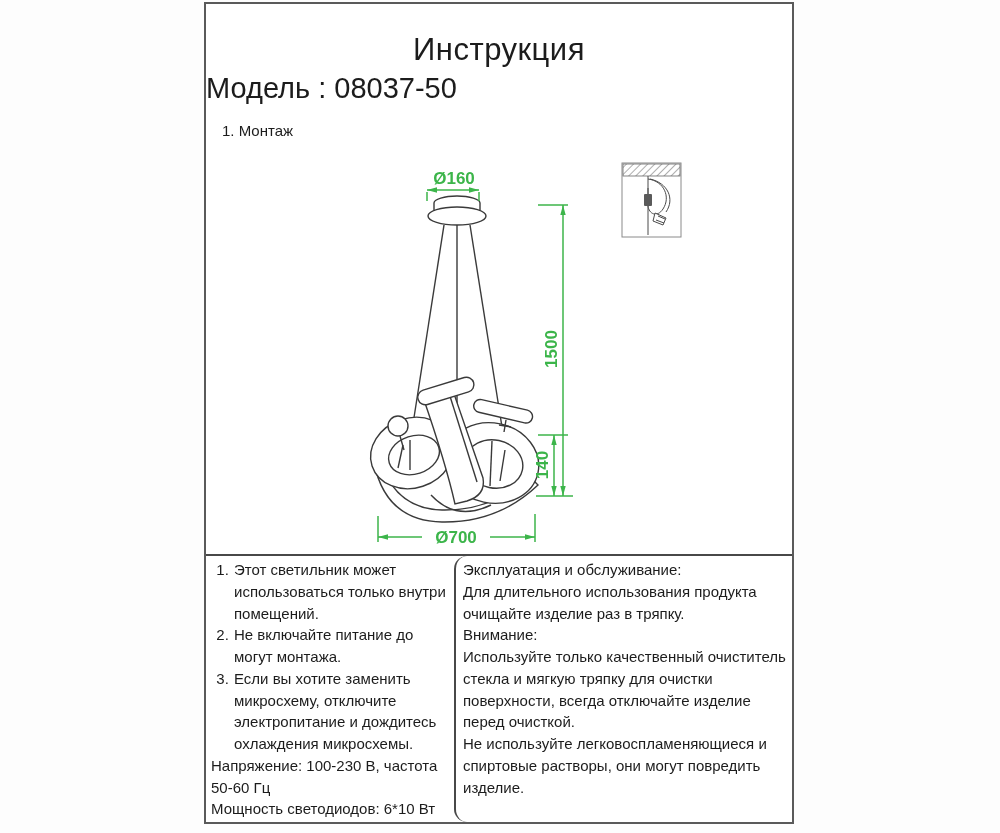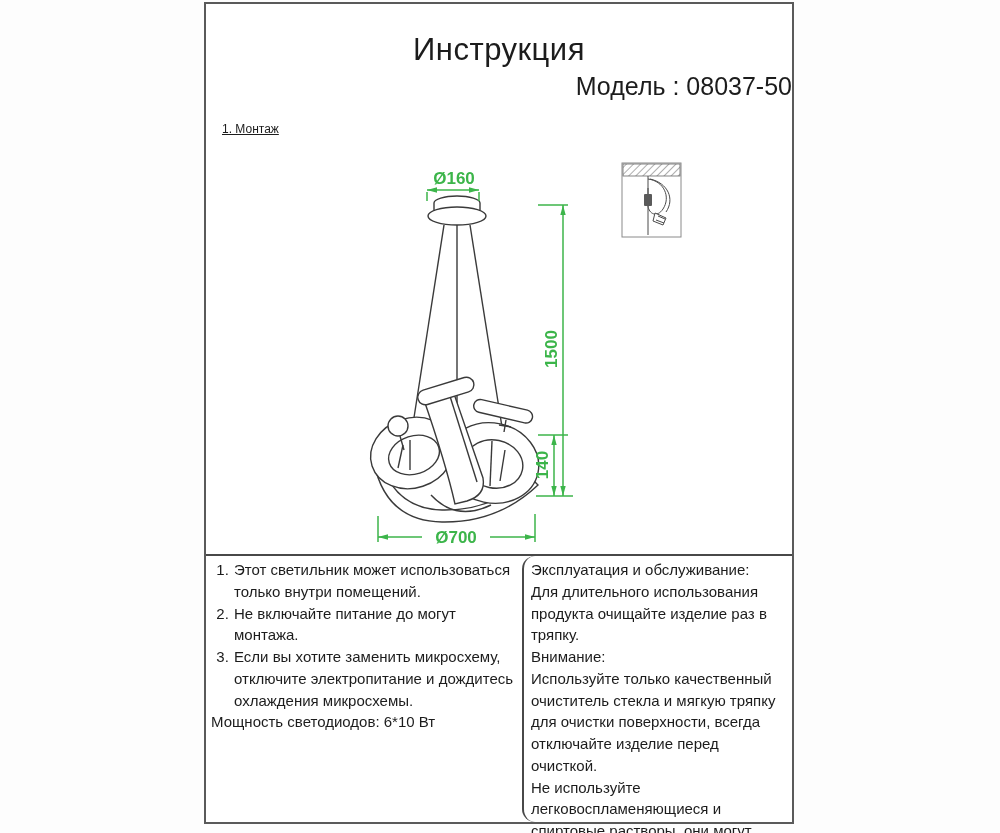--- a/index.html
+++ b/index.html
@@ -9,33 +9,33 @@
   }
   .page{
     position:absolute;left:204px;top:2px;width:586px;height:818px;
     border:2px solid #5a5a5a;background:#ffffff;
   }
   .title{
     position:absolute;top:28px;left:0;width:100%;text-align:center;
     font-size:31px;font-weight:400;letter-spacing:0.5px;
   }
   .model{
-    position:absolute;top:68px;left:0;width:100%;text-align:right;
-    font-size:25px;font-weight:400;
+    position:absolute;top:68px;left:0;width:100%;text-align:left;
+    font-size:29px;font-weight:400;
   }
   .section-label{
-    position:absolute;top:118px;left:16px;font-size:12px;text-decoration:underline;
+    position:absolute;top:118px;left:16px;font-size:15px;
   }
   .diagram-svg{position:absolute;left:0;top:0;width:586px;height:818px;}
   .notes{
     position:absolute;left:0;top:550px;width:586px;height:266px;
     border-top:2px solid #484848;display:flex;
   }
   .col-left{
-    width:316px;box-sizing:border-box;padding:3px 2px 3px 5px;
+    width:248px;box-sizing:border-box;padding:3px 2px 3px 5px;
   }
   .col-right{
     flex:1;box-sizing:border-box;border-left:2px solid #484848;
     padding:3px 4px 3px 7px;
     border-radius:13px;
   }
   .notes p{margin:0;font-size:15px;line-height:1.45;}
   .notes ol{margin:0;padding:0 0 0 22px;font-size:15px;line-height:1.45;}
   .notes li{padding-left:1px;}
 </style>
@@ -142,20 +142,21 @@
       </g>
     </svg>
 
     <div class="notes">
       <div class="col-left">
         <ol>
           <li>Этот светильник может использоваться только внутри помещений.</li>
           <li>Не включайте питание до могут монтажа.</li>
           <li>Если вы хотите заменить микросхему, отключите электропитание и дождитесь охлаждения микросхемы.</li>
         </ol>
+        <p>Напряжение: 100-230 В, частота 50-60 Гц</p>
         <p>Мощность светодиодов: 6*10 Вт</p>
       </div>
       <div class="col-right">
         <p>Эксплуатация и обслуживание:</p>
         <p>Для длительного использования продукта очищайте изделие раз в тряпку.</p>
         <p>Внимание:</p>
         <p>Используйте только качественный очиститель стекла и мягкую тряпку для очистки поверхности, всегда отключайте изделие перед очисткой.</p>
         <p>Не используйте легковоспламеняющиеся и спиртовые растворы, они могут повредить изделие.</p>
       </div>
     </div>

